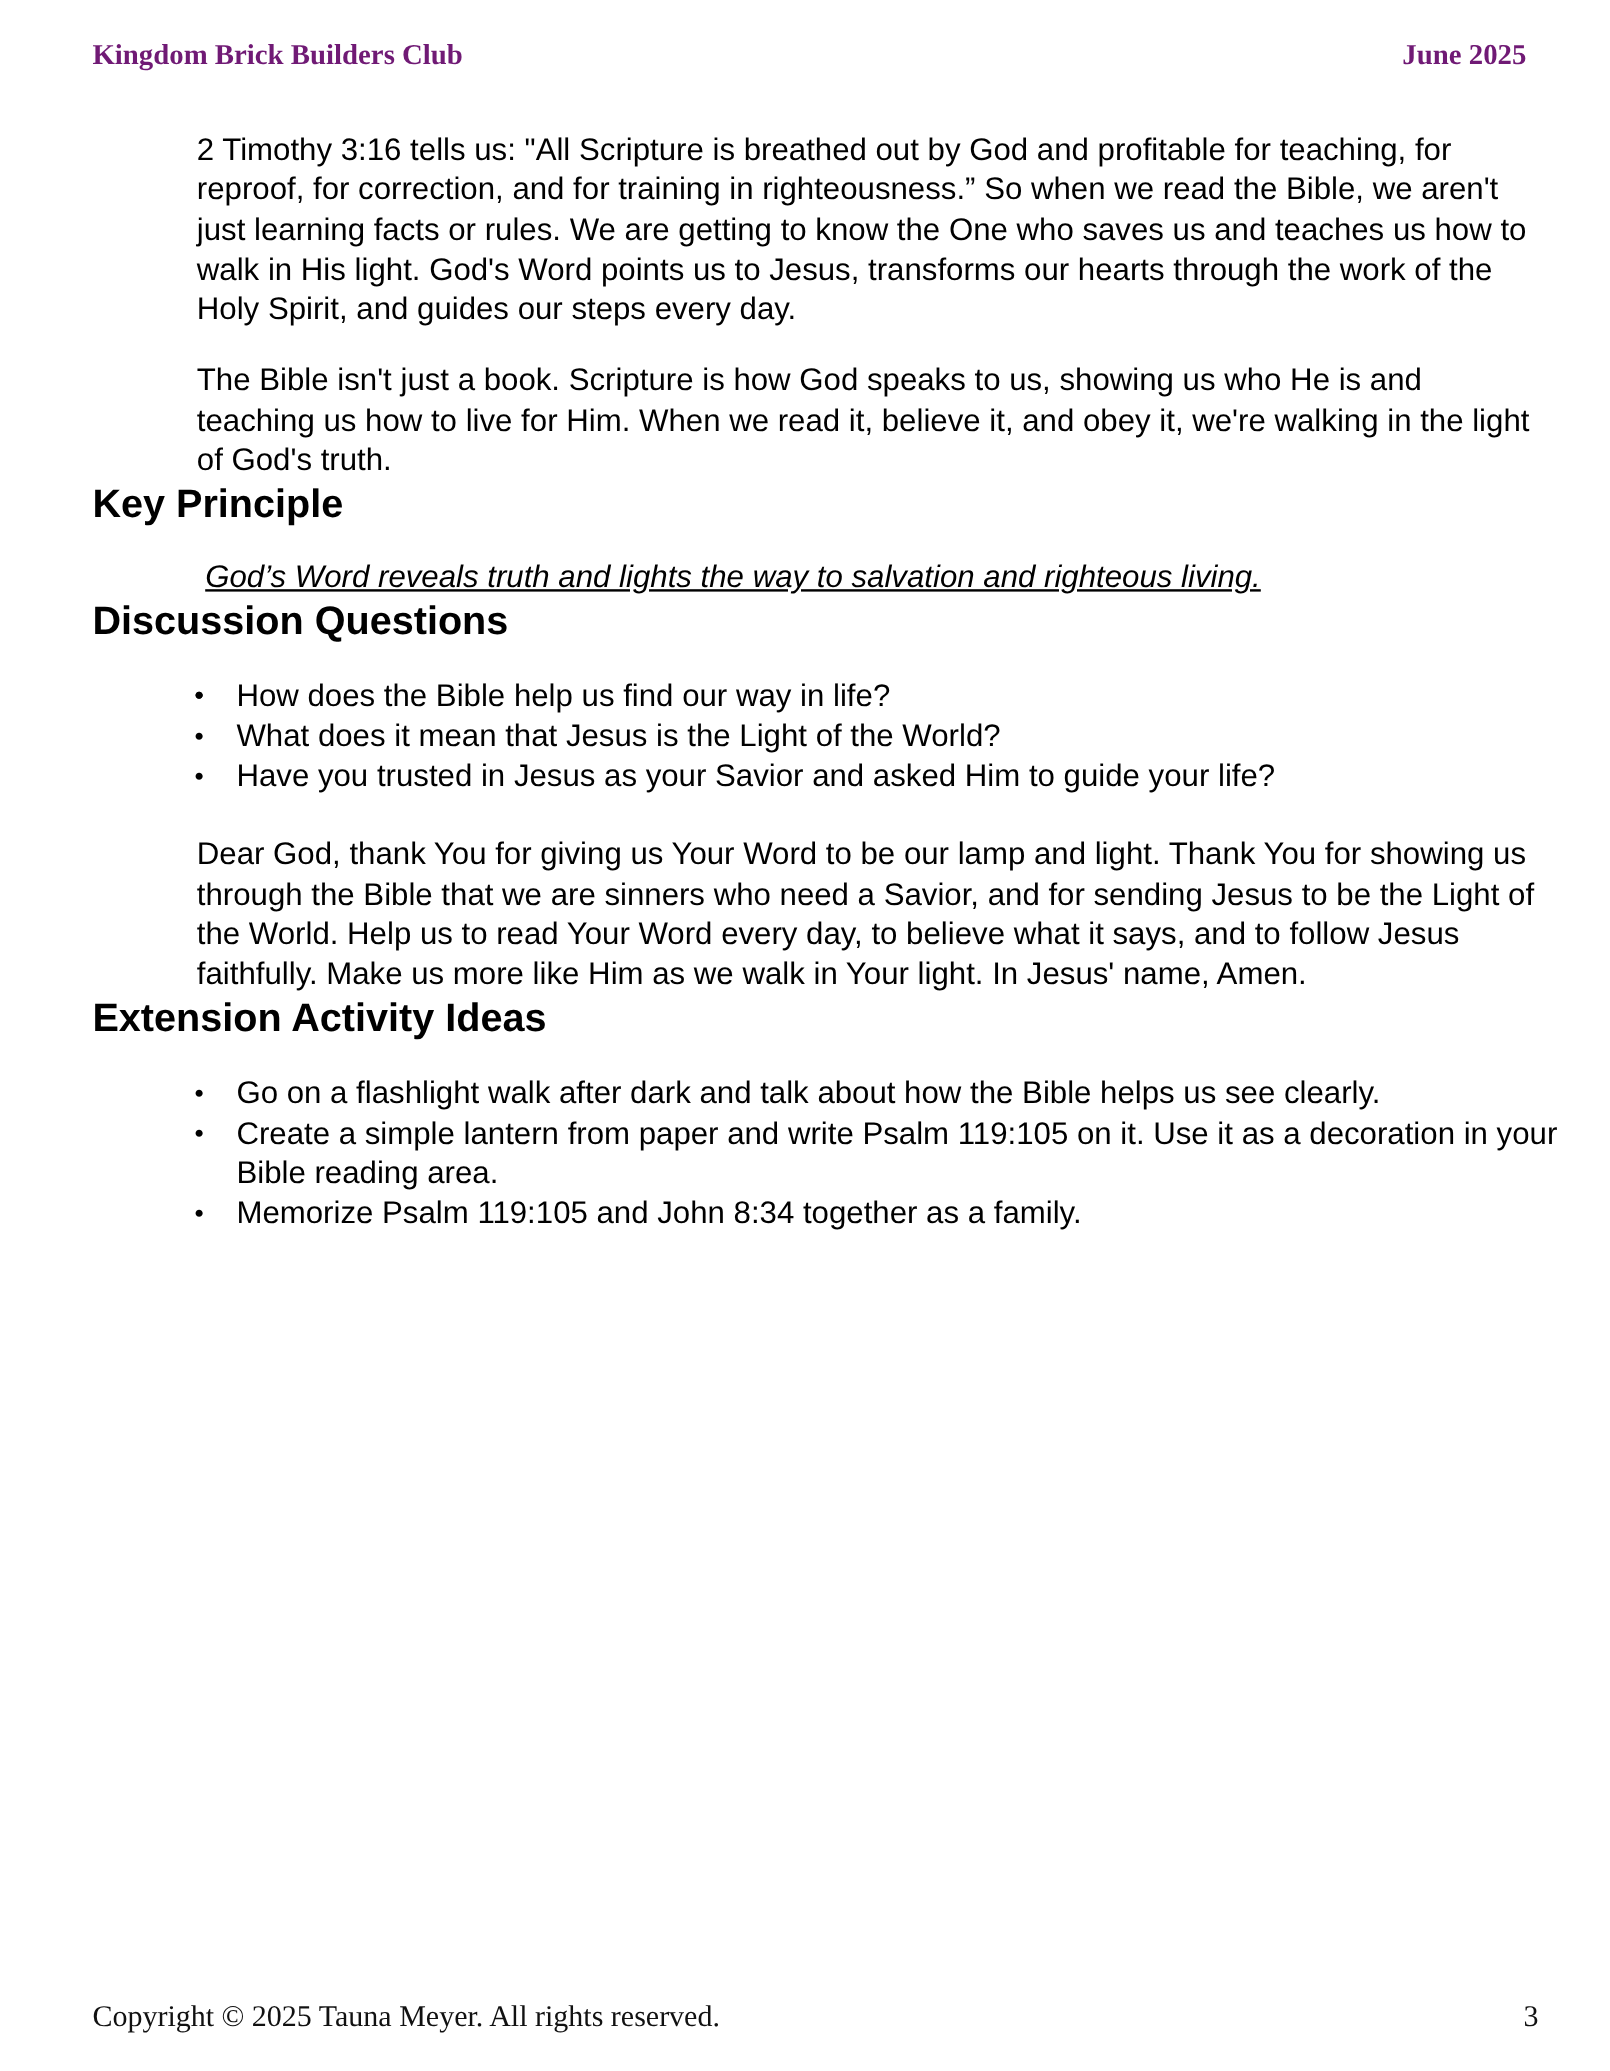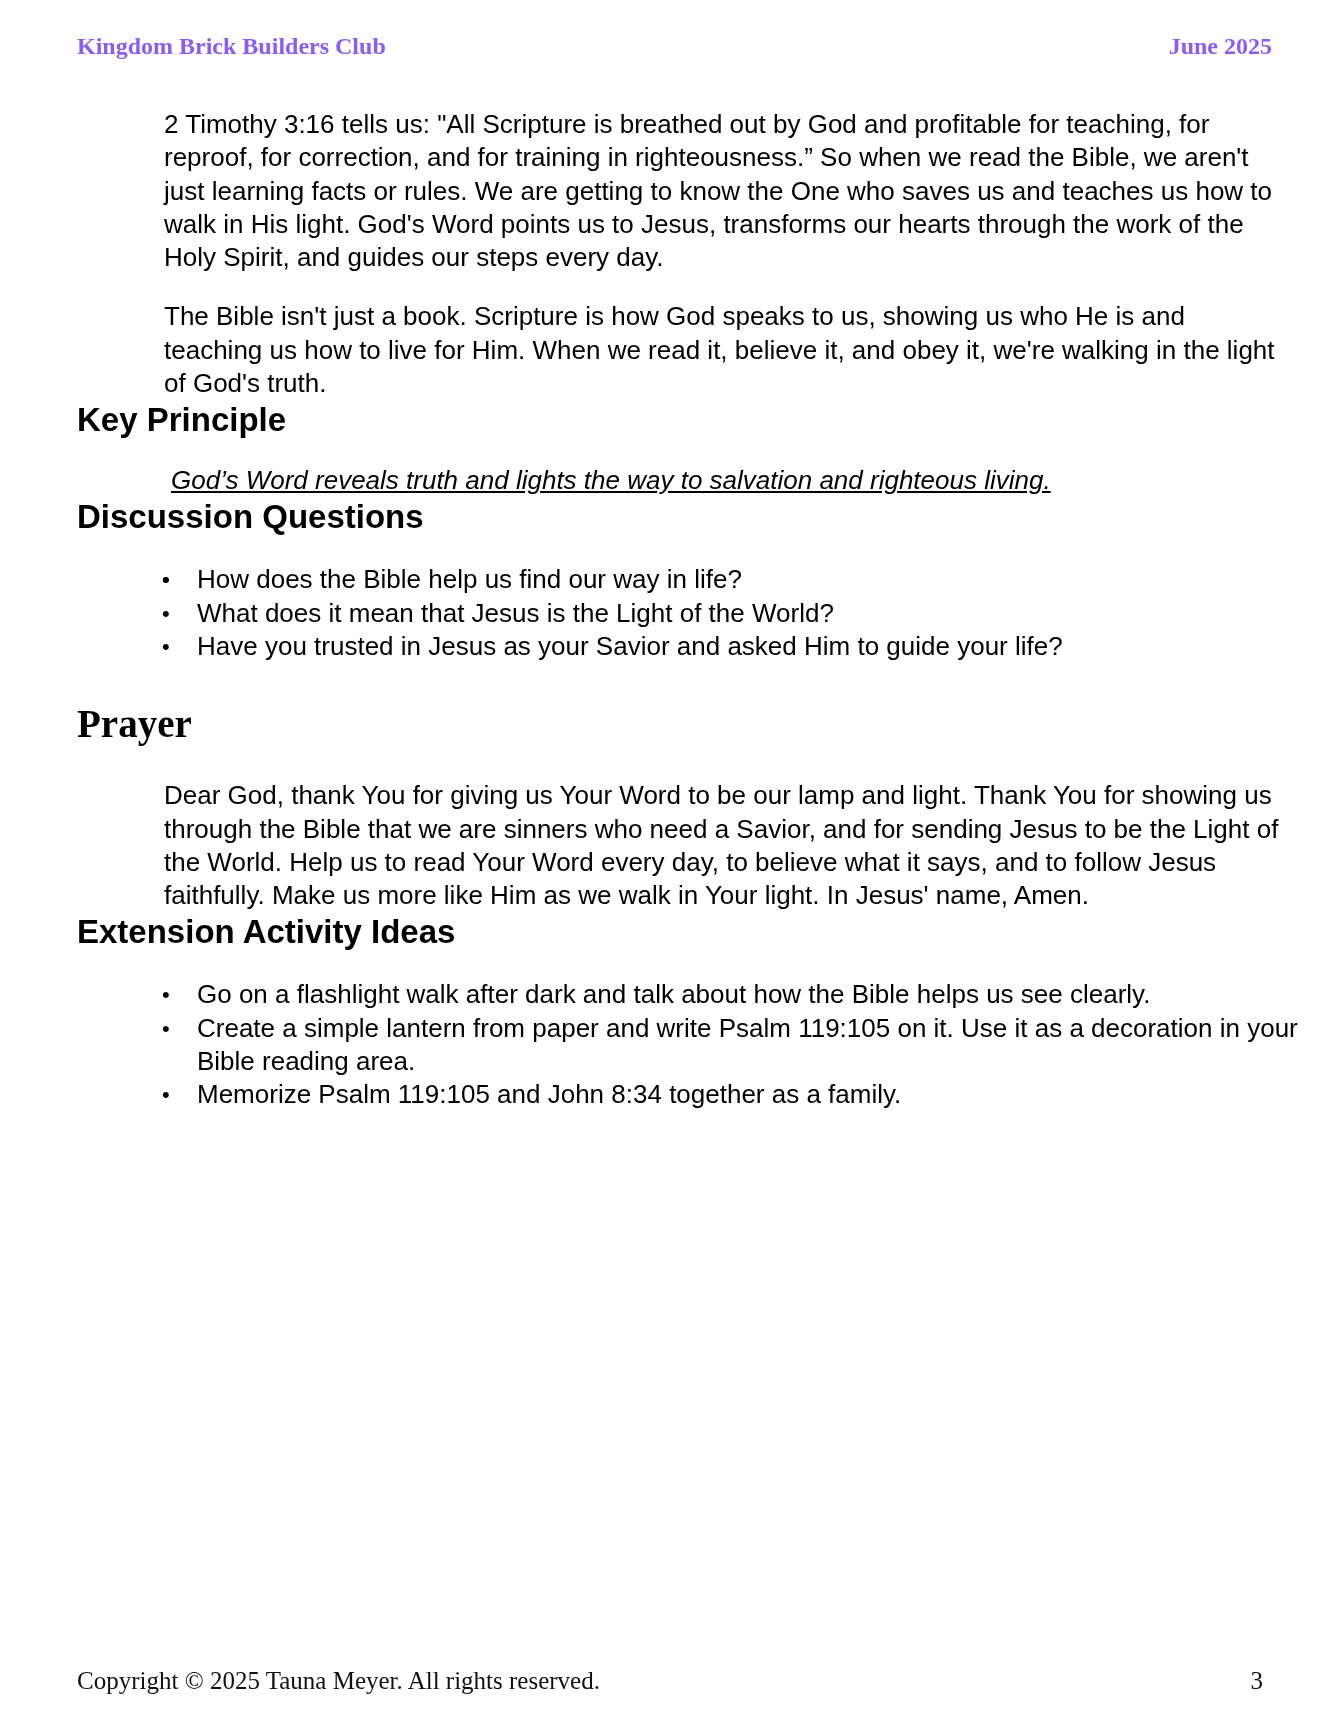--- a/index.html
+++ b/index.html
@@ -20,21 +20,21 @@
       top: 30px;
       left: 77px;
       right: 70px;
       height: 32px;
       display: flex;
       justify-content: space-between;
       align-items: center;
       font-family: "Liberation Serif", serif;
       font-weight: bold;
       font-size: 24px;
-      color: #8b5cf6;
+      color: #701a75;
     }
     .content {
       position: absolute;
       top: 108px;
       left: 77px;
       width: 1200px;
     }
     .body-para {
       margin: 0 0 0 87px;
       font-size: 26px;
@@ -85,21 +85,21 @@
       line-height: 46px;
     }
     .prayer-para {
       margin-top: 32px;
     }
     .ext-heading { margin-top: 55px; }
     .page-footer {
       position: absolute;
       top: 1667px;
       left: 77px;
-      right: 79px;
+      right: 60px;
       display: flex;
       justify-content: space-between;
       font-family: "Liberation Serif", serif;
       font-size: 25px;
       color: #111111;
     }
   </style>
 </head>
 <body>
 
@@ -127,21 +127,20 @@
     <li>
       <span class="bullet">•</span>
       <span>What does it mean that Jesus is the Light of the World?</span>
     </li>
     <li>
       <span class="bullet">•</span>
       <span>Have you trusted in Jesus as your Savior and asked Him to guide your life?</span>
     </li>
   </ul>
 
-  <h2 class="prayer-heading">Prayer</h2>
   <p class="body-para prayer-para">Dear God, thank You for giving us Your Word to be our lamp and light. Thank You for showing us through the Bible that we are sinners who need a Savior, and for sending Jesus to be the Light of the World. Help us to read Your Word every day, to believe what it says, and to follow Jesus faithfully. Make us more like Him as we walk in Your light. In Jesus' name, Amen.</p>
 
   <h2 class="section-heading ext-heading">Extension Activity Ideas</h2>
   <ul class="bullets">
     <li>
       <span class="bullet">•</span>
       <span>Go on a flashlight walk after dark and talk about how the Bible helps us see clearly.</span>
     </li>
     <li>
       <span class="bullet">•</span>

